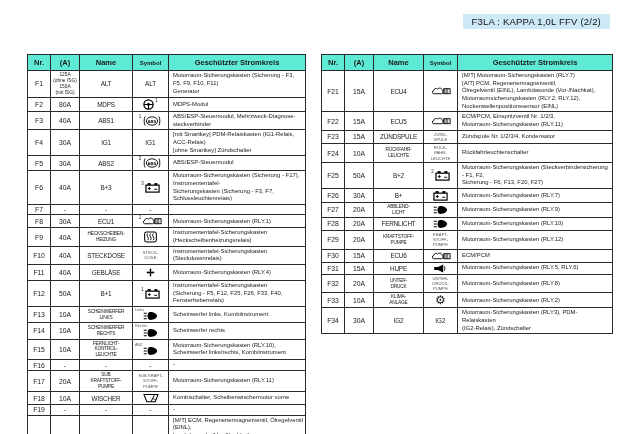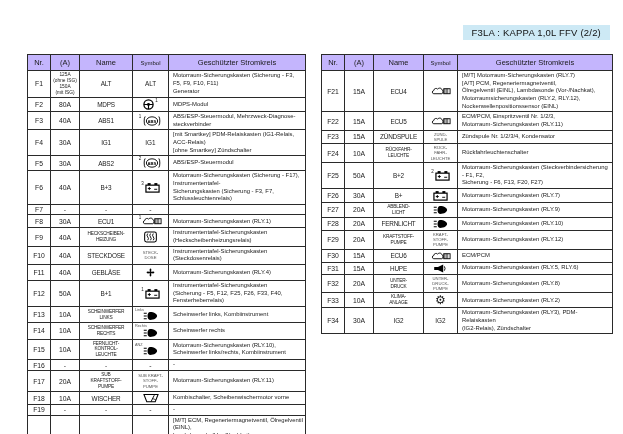--- a/index.html
+++ b/index.html
@@ -1,27 +1,27 @@
 <!DOCTYPE html>
 <html><head>
 <meta charset="utf-8">
 <style>
   html,body{margin:0;padding:0;background:#ffffff;}
   body{width:623px;height:434px;position:relative;overflow:hidden;
        font-family:"Liberation Sans",sans-serif;color:#1a1a1a;
        -webkit-font-smoothing:antialiased;}
-  .title-box{position:absolute;top:25px;right:13px;background:#cde9f5;
+  .title-box{position:absolute;top:14px;right:13px;background:#cde9f5;
        padding:2px 9px;font-size:9.5px;letter-spacing:.2px;color:#111;}
   table{border-collapse:collapse;table-layout:fixed;position:absolute;
         border:1.4px solid #000;}
   #table0{left:27px;top:54px;width:279px;}
   #table1{left:321px;top:54px;width:292px;}
   th,td{border:0.8px solid #2a2a2a;padding:1px 2px;vertical-align:middle;
         text-align:center;white-space:pre-line;overflow:hidden;}
-  th{background:#c4b5fd;font-size:7.5px;font-weight:normal;height:13px;}
+  th{background:#5eead4;font-size:7.5px;font-weight:bold;height:13px;}
   th.h-sym{font-size:6px;}
   td.c-nr{font-size:6.8px;}
   td.c-amp{font-size:6.8px;}
   td.c-amp.small{font-size:4.8px;line-height:1.25;}
   td.c-name{font-size:6.4px;letter-spacing:-.2px;}
   td.c-name.small{font-size:4.8px;line-height:1.25;}
   td.c-circ{text-align:left;font-size:5.9px;line-height:1.3;padding-left:4px;color:#222;}
   .sym{font-size:6.8px;line-height:1.1;}
   .symtext{font-size:6.4px;}
   .symsmall{font-size:4.2px;line-height:1.25;color:#555;}

